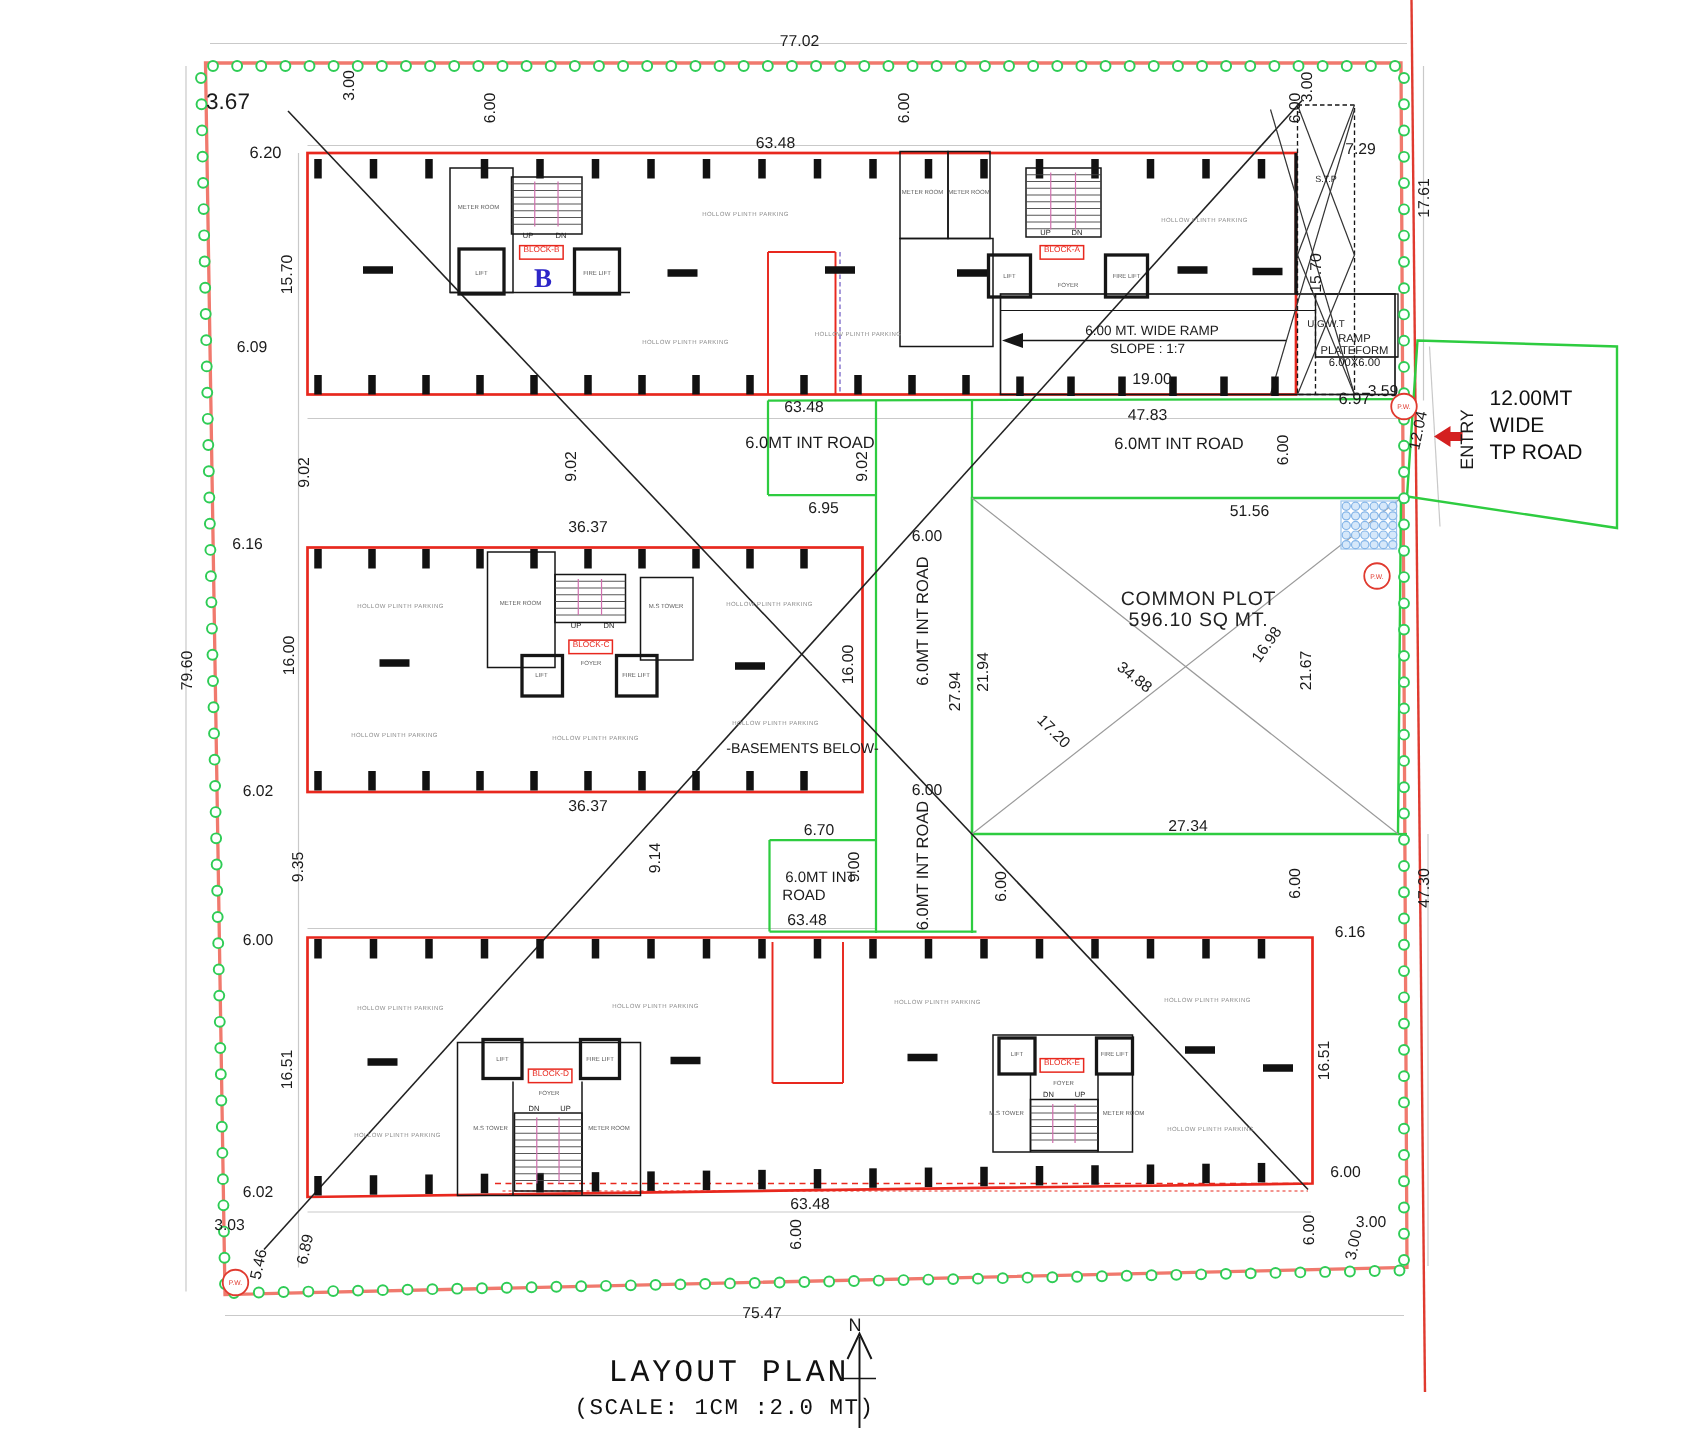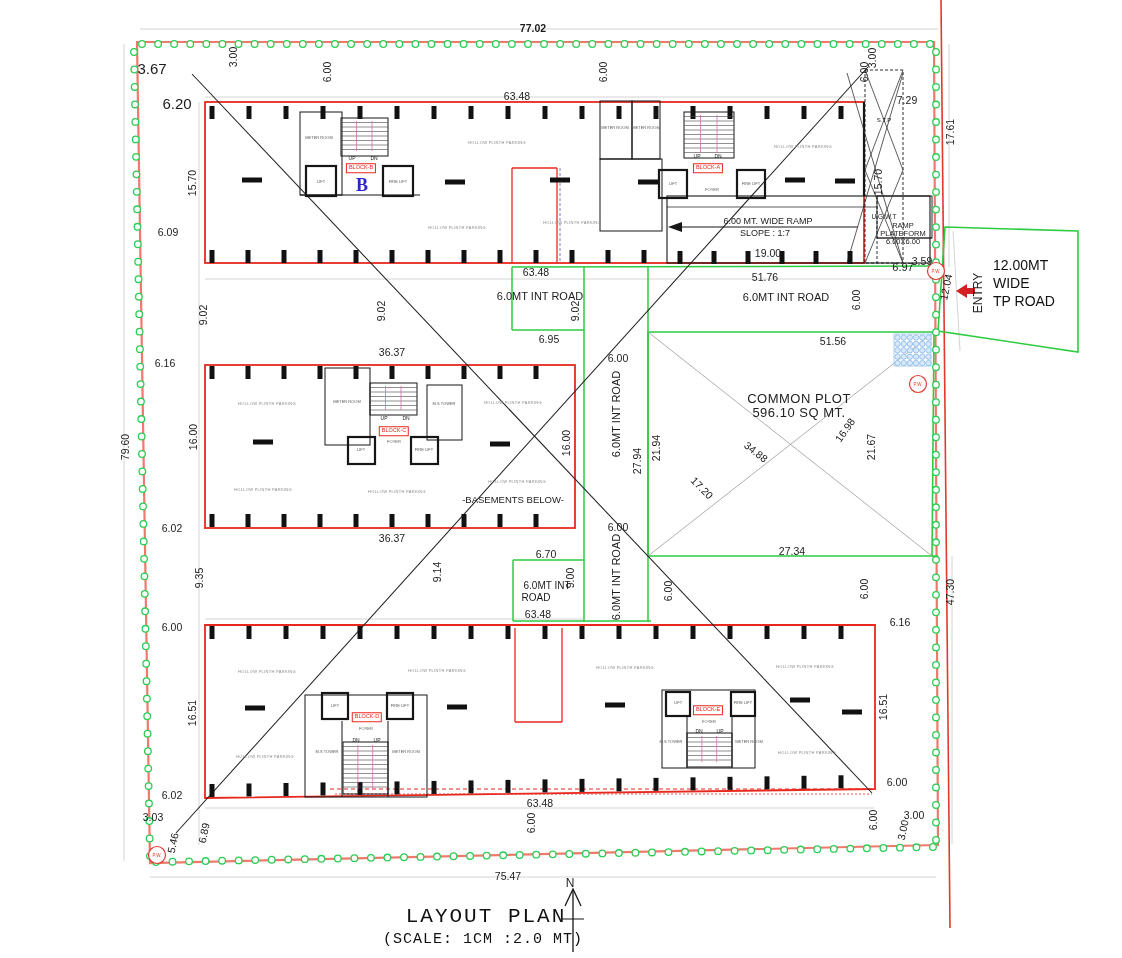--- a/index.html
+++ b/index.html
@@ -560,36 +560,36 @@
   <div class="tpbox">
     <div>12.00MT</div>
     <div>WIDE</div>
     <div>TP ROAD</div>
   </div>
   <div class="lbl" style="left:978px;top:293px;font-size:12px;transform:translate(-50%,-50%) rotate(-90deg)">ENTRY</div>
   <div class="cplot">
     <div>COMMON PLOT</div>
     <div>596.10 SQ MT.</div>
   </div>
-<div class="lbl" style="left: 533px; top: 28px; font-size: 10.5px; transform: translate(-50%, -50%); font-weight: bold;">77.02</div>
+<div class="lbl" style="left: 533px; top: 28px; font-size: 10.5px; transform: translate(-50%, -50%);">77.02</div>
       <div class="lbl" style="left: 233px; top: 57px; font-size: 10.5px; transform: translate(-50%, -50%) rotate(-90deg);">3.00</div>
       <div class="lbl" style="left: 152px; top: 68px; font-size: 15px; transform: translate(-50%, -50%);">3.67</div>
       <div class="lbl" style="left: 327px; top: 72px; font-size: 10.5px; transform: translate(-50%, -50%) rotate(-90deg);">6.00</div>
       <div class="lbl" style="left: 603px; top: 72px; font-size: 10.5px; transform: translate(-50%, -50%) rotate(-90deg);">6.00</div>
-      <div class="lbl" style="left: 161px; top: 103px; font-size: 15px; transform: translate(-50%, -50%); padding-left: 32px;">6.20</div>
+      <div class="lbl" style="left: 161px; top: 103px; font-size: 11px; transform: translate(-50%, -50%); padding-left: 32px;">6.20</div>
       <div class="lbl" style="left: 517px; top: 96px; font-size: 10.5px; transform: translate(-50%, -50%);">63.48</div>
       <div class="lbl" style="left: 872px; top: 58px; font-size: 10.5px; transform: translate(-50%, -50%) rotate(-90deg);">3.00</div>
       <div class="lbl" style="left: 864px; top: 72px; font-size: 10.5px; transform: translate(-50%, -50%) rotate(-90deg);">6.00</div>
       <div class="lbl" style="left: 907px; top: 100px; font-size: 10.5px; transform: translate(-50%, -50%);">7.29</div>
       <div class="lbl" style="left: 950px; top: 132px; font-size: 10.5px; transform: translate(-50%, -50%) rotate(-90deg);">17.61</div>
       <div class="lbl" style="left: 192px; top: 183px; font-size: 10.5px; transform: translate(-50%, -50%) rotate(-90deg);">15.70</div>
       <div class="lbl" style="left: 878px; top: 182px; font-size: 10.5px; transform: translate(-50%, -50%) rotate(-90deg);">15.70</div>
       <div class="lbl" style="left: 168px; top: 232px; font-size: 10.5px; transform: translate(-50%, -50%);">6.09</div>
       <div class="lbl" style="left: 536px; top: 272px; font-size: 10.5px; transform: translate(-50%, -50%);">63.48</div>
-      <div class="lbl" style="left: 765px; top: 277px; font-size: 10.5px; transform: translate(-50%, -50%);">51.76</div>
+      <div class="lbl" style="left: 765px; top: 277px; font-size: 10.5px; transform: translate(-50%, -50%);">47.83</div>
       <div class="lbl" style="left: 768px; top: 253px; font-size: 10.5px; transform: translate(-50%, -50%); text-align: center;">19.00</div>
       <div class="lbl" style="left: 903px; top: 267px; font-size: 11px; transform: translate(-50%, -50%);">6.97</div>
       <div class="lbl" style="left: 922px; top: 261px; font-size: 10.5px; transform: translate(-50%, -50%);">3.59</div>
       <div class="lbl" style="left: 203px; top: 315px; font-size: 10.5px; transform: translate(-50%, -50%) rotate(-90deg);">9.02</div>
       <div class="lbl" style="left: 381px; top: 311px; font-size: 10.5px; transform: translate(-50%, -50%) rotate(-90deg);">9.02</div>
       <div class="lbl" style="left: 575px; top: 311px; font-size: 10.5px; transform: translate(-50%, -50%) rotate(-90deg);">9.02</div>
       <div class="lbl" style="left: 549px; top: 339px; font-size: 10.5px; transform: translate(-50%, -50%);">6.95</div>
       <div class="lbl" style="left: 856px; top: 300px; font-size: 10.5px; transform: translate(-50%, -50%) rotate(-90deg);">6.00</div>
       <div class="lbl" style="left: 833px; top: 341px; font-size: 10.5px; transform: translate(-50%, -50%);">51.56</div>
       <div class="lbl" style="left: 946px; top: 287px; font-size: 10.5px; transform: translate(-50%, -50%) rotate(-78deg);">12.04</div>
@@ -638,21 +638,21 @@
       <div class="lbl" style="left: 616px; top: 577px; font-size: 11px; transform: translate(-50%, -50%) rotate(-90deg);">6.0MT INT ROAD</div>
       <div class="lbl" style="left: 547px; top: 586px; font-size: 10px; transform: translate(-50%, -50%);">6.0MT INT</div>
       <div class="lbl" style="left: 536px; top: 598px; font-size: 10px; transform: translate(-50%, -50%);">ROAD</div>
       <div class="lbl" style="left: 768px; top: 221px; font-size: 9px; transform: translate(-50%, -50%);">6.00 MT. WIDE RAMP</div>
       <div class="lbl" style="left: 765px; top: 233px; font-size: 9px; transform: translate(-50%, -50%);">SLOPE : 1:7</div>
       <div class="lbl" style="left: 884px; top: 217px; font-size: 6.5px; transform: translate(-50%, -50%);">U.G.W.T</div>
       <div class="lbl" style="left: 903px; top: 226px; font-size: 7.5px; transform: translate(-50%, -50%);">RAMP</div>
       <div class="lbl" style="left: 903px; top: 234px; font-size: 7.5px; transform: translate(-50%, -50%);">PLATEFORM</div>
       <div class="lbl" style="left: 903px; top: 242px; font-size: 7.5px; transform: translate(-50%, -50%);">6.00X6.00</div>
       <div class="lbl" style="left: 884px; top: 120px; font-size: 6px; transform: translate(-50%, -50%);">S.T.P</div>
-      <div class="lbl" style="left: 513px; top: 500px; font-size: 9.5px; transform: translate(-50%, -50%);">-BASEMENTS BELOW-</div>
+      <div class="lbl" style="left: 535px; top: 500px; font-size: 9.5px; transform: translate(-50%, -50%);">-BASEMENTS BELOW-</div>
       <div class="lbl c-redbox" style="left: 361px; top: 168px; font-size: 5.5px; transform: translate(-50%, -50%);">BLOCK-B</div>
       <div class="lbl c-blue" style="left: 362px; top: 185px; font-size: 18px; transform: translate(-50%, -50%);">B</div>
       <div class="lbl c-redbox" style="left: 708px; top: 168px; font-size: 5.5px; transform: translate(-50%, -50%);">BLOCK-A</div>
       <div class="lbl c-redbox" style="left: 394px; top: 431px; font-size: 5.5px; transform: translate(-50%, -50%);">BLOCK-C</div>
       <div class="lbl c-redbox" style="left: 367px; top: 717px; font-size: 5.5px; transform: translate(-50%, -50%);">BLOCK-D</div>
       <div class="lbl c-redbox" style="left: 708px; top: 710px; font-size: 5.5px; transform: translate(-50%, -50%);">BLOCK-E</div>
       <div class="lbl" style="left: 352px; top: 158px; font-size: 5px; transform: translate(-50%, -50%);">UP</div>
       <div class="lbl" style="left: 374px; top: 158px; font-size: 5px; transform: translate(-50%, -50%);">DN</div>
       <div class="lbl" style="left: 697px; top: 156px; font-size: 5px; transform: translate(-50%, -50%);">UP</div>
       <div class="lbl" style="left: 718px; top: 156px; font-size: 5px; transform: translate(-50%, -50%);">DN</div>

